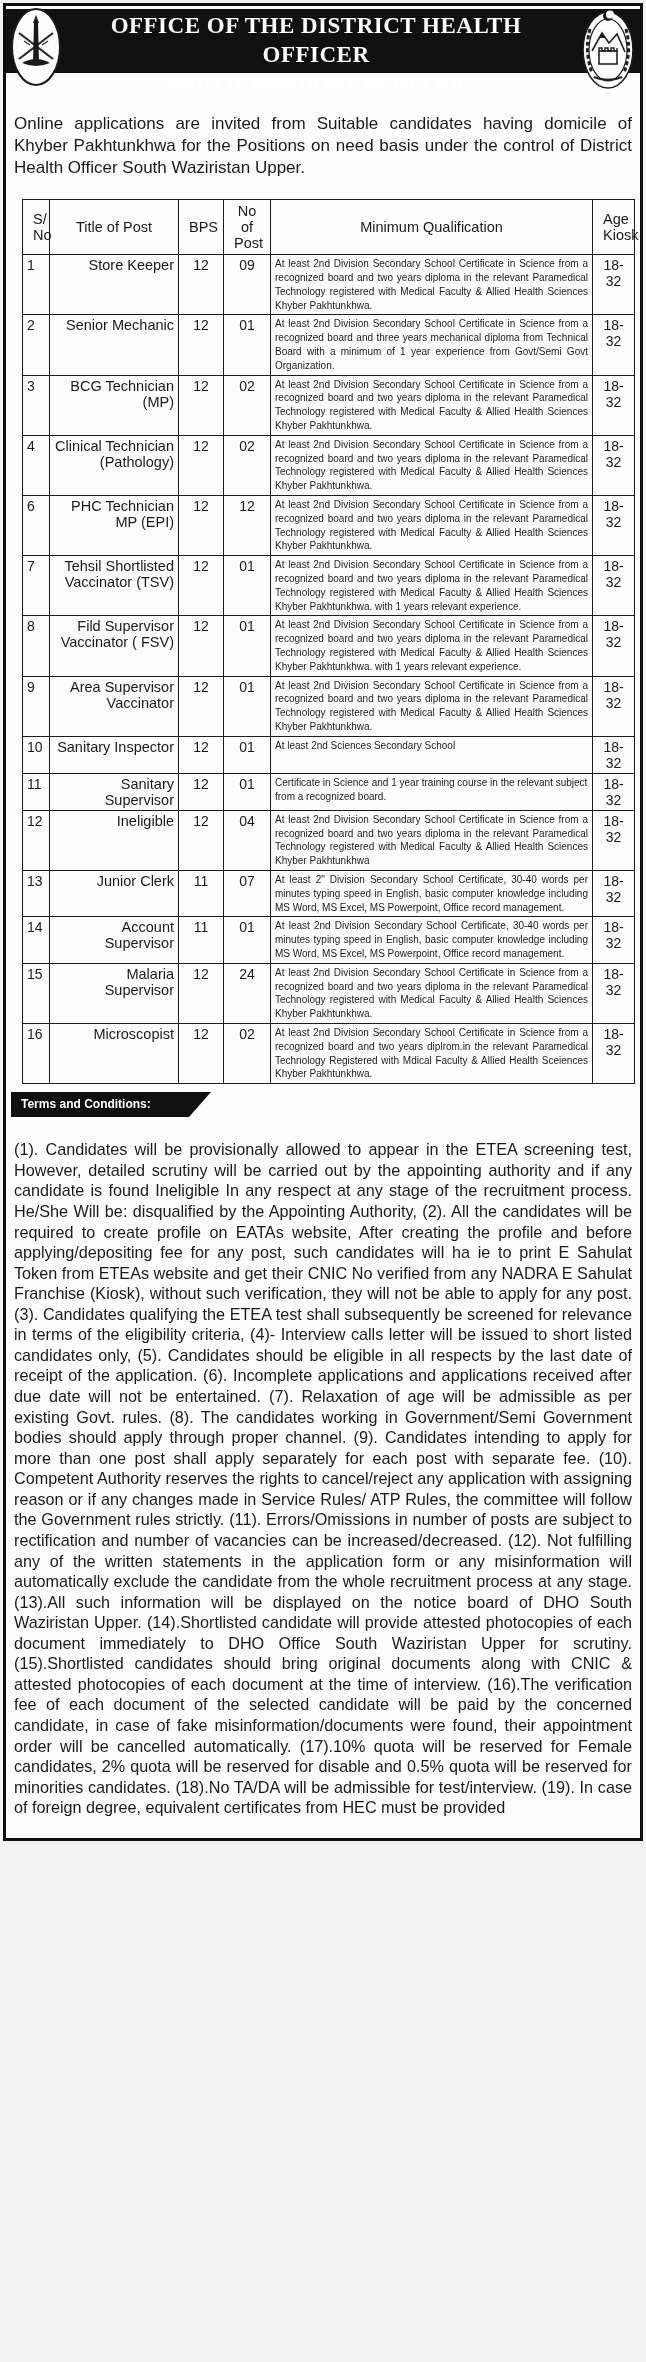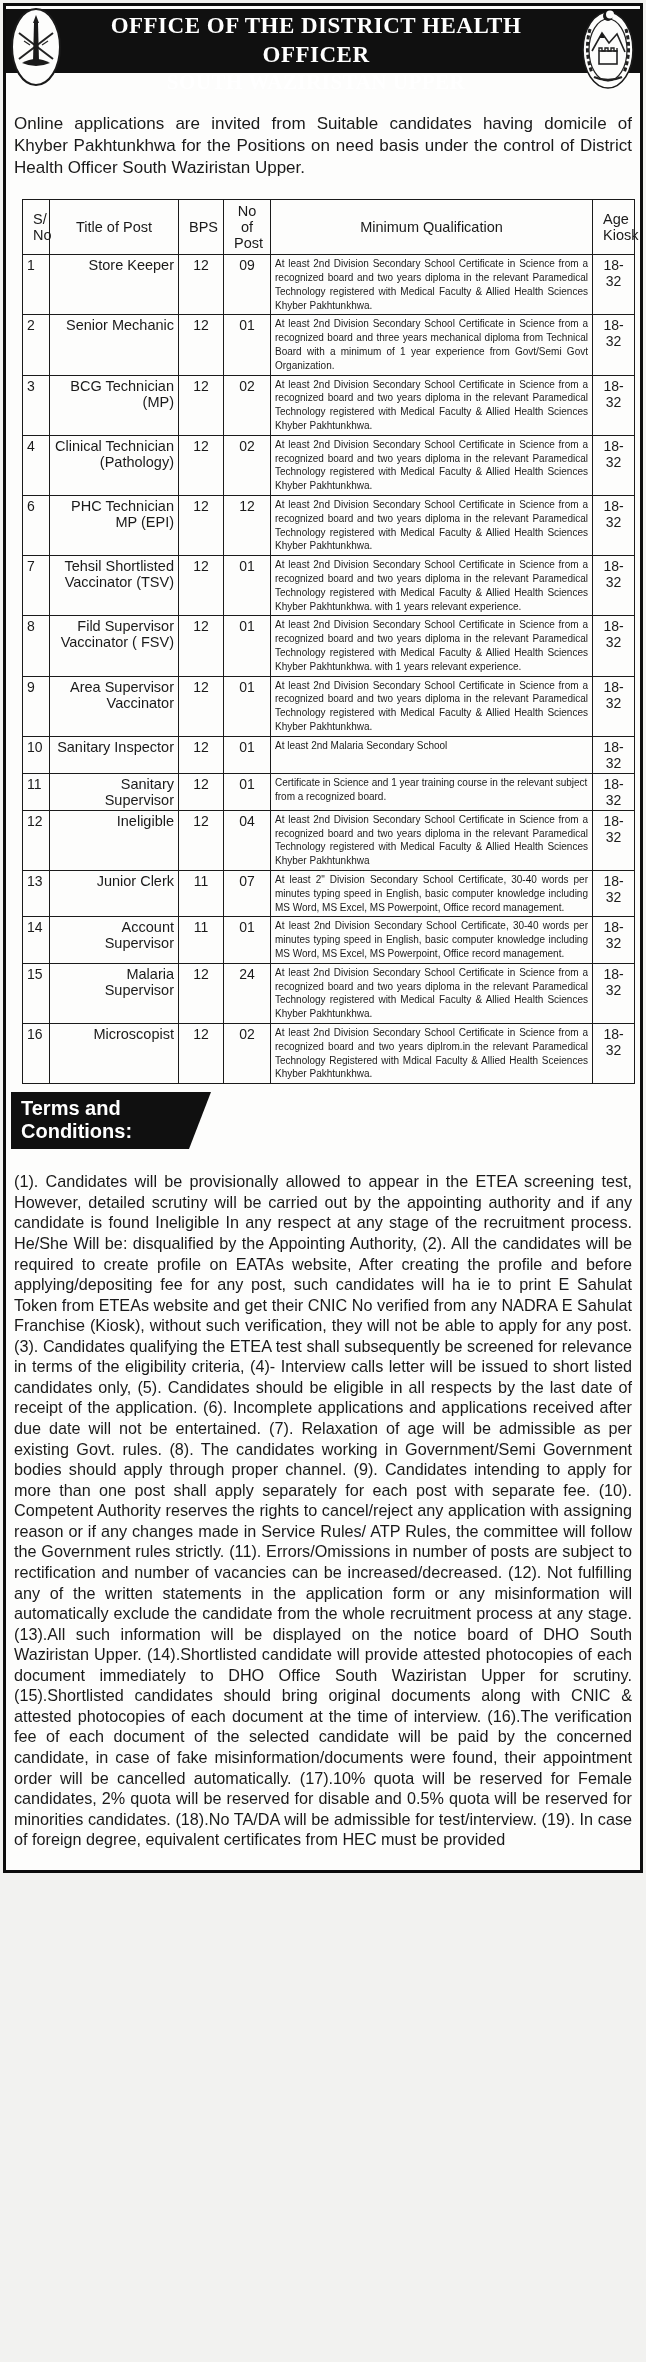--- a/index.html
+++ b/index.html
@@ -29,21 +29,21 @@
   col.c-posts{width:47px;} col.c-qual{width:322px;} col.c-age{width:42px;}
   td.sno{text-align:left;padding-left:5px;}
   td.bps,td.posts,td.age{text-align:center;}
   td.title{text-align:right;font-size:14.5px;}
   td.qual{font-size:10px;line-height:1.38;padding:1px 5px 2px 5px;}
   td.qual.justify{text-align:justify;}
   td.pad-top{padding-top:20px;}
 
   
   .banner{background:#101010;color:#fff;font-weight:bold;margin-left:5px;padding:5px 30px 6px 10px;
-    font-size:20px;}
+    font-size:12px;}
   .banner.terms{width:160px;clip-path:polygon(0 0,100% 0,calc(100% - 22px) 100%,0 100%);margin-top:6px;}
 
   
   .bodytext{padding:6px 8px 4px 8px;font-size:16.2px;line-height:1.27;text-align:justify;}
 </style>
 </head>
 <body>
 
 <div class="ad">
 
@@ -166,21 +166,21 @@
           <td class="bps pad-top">12</td>
           <td class="posts pad-top">01</td>
           <td class="qual justify">At least 2nd Division Secondary School Certificate in Science from a recognized board and two years diploma in the relevant Paramedical Technology registered with Medical Faculty &amp; Allied Health Sciences Khyber Pakhtunkhwa.</td>
           <td class="age pad-top">18-32</td>
         </tr>
         <tr>
           <td class="sno">10</td>
           <td class="title">Sanitary Inspector</td>
           <td class="bps">12</td>
           <td class="posts">01</td>
-          <td class="qual">At least 2nd Malaria Secondary School</td>
+          <td class="qual">At least 2nd Sciences Secondary School</td>
           <td class="age">18-32</td>
         </tr>
         <tr>
           <td class="sno">11</td>
           <td class="title">Sanitary Supervisor</td>
           <td class="bps">12</td>
           <td class="posts">01</td>
           <td class="qual">Certificate in Science and 1 year training course in the relevant subject from a recognized board.</td>
           <td class="age">18-32</td>
         </tr>

